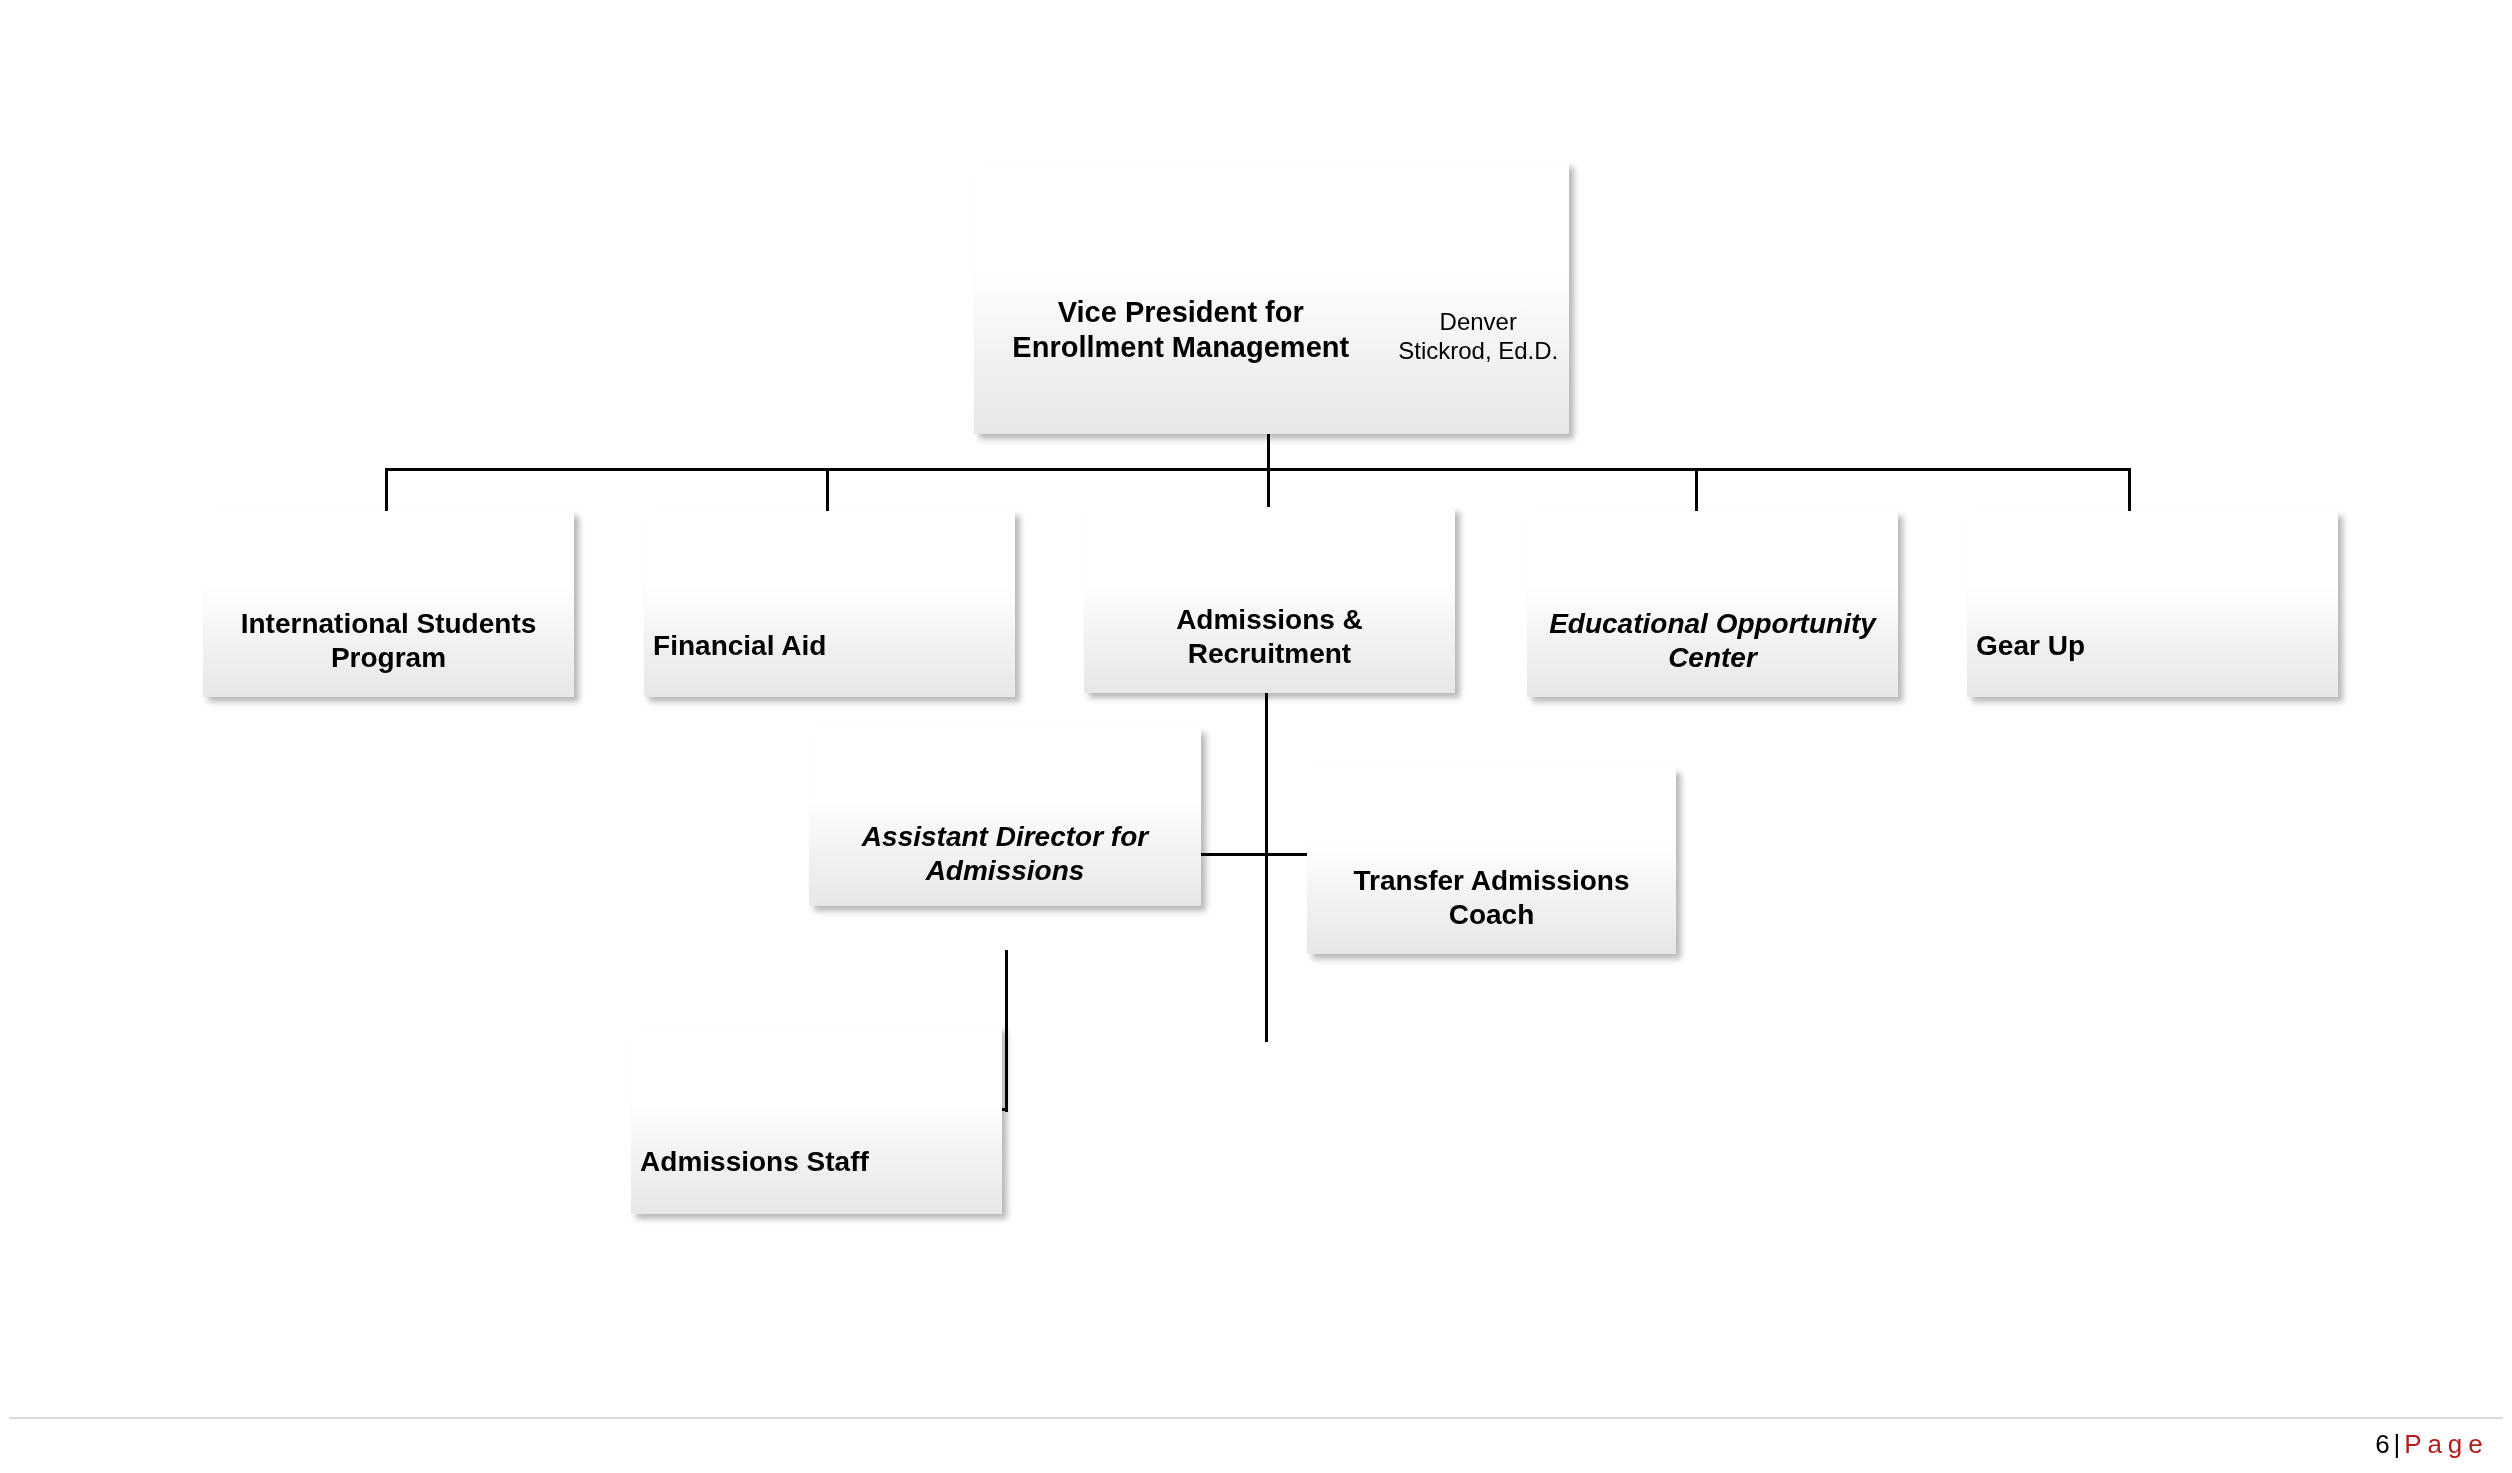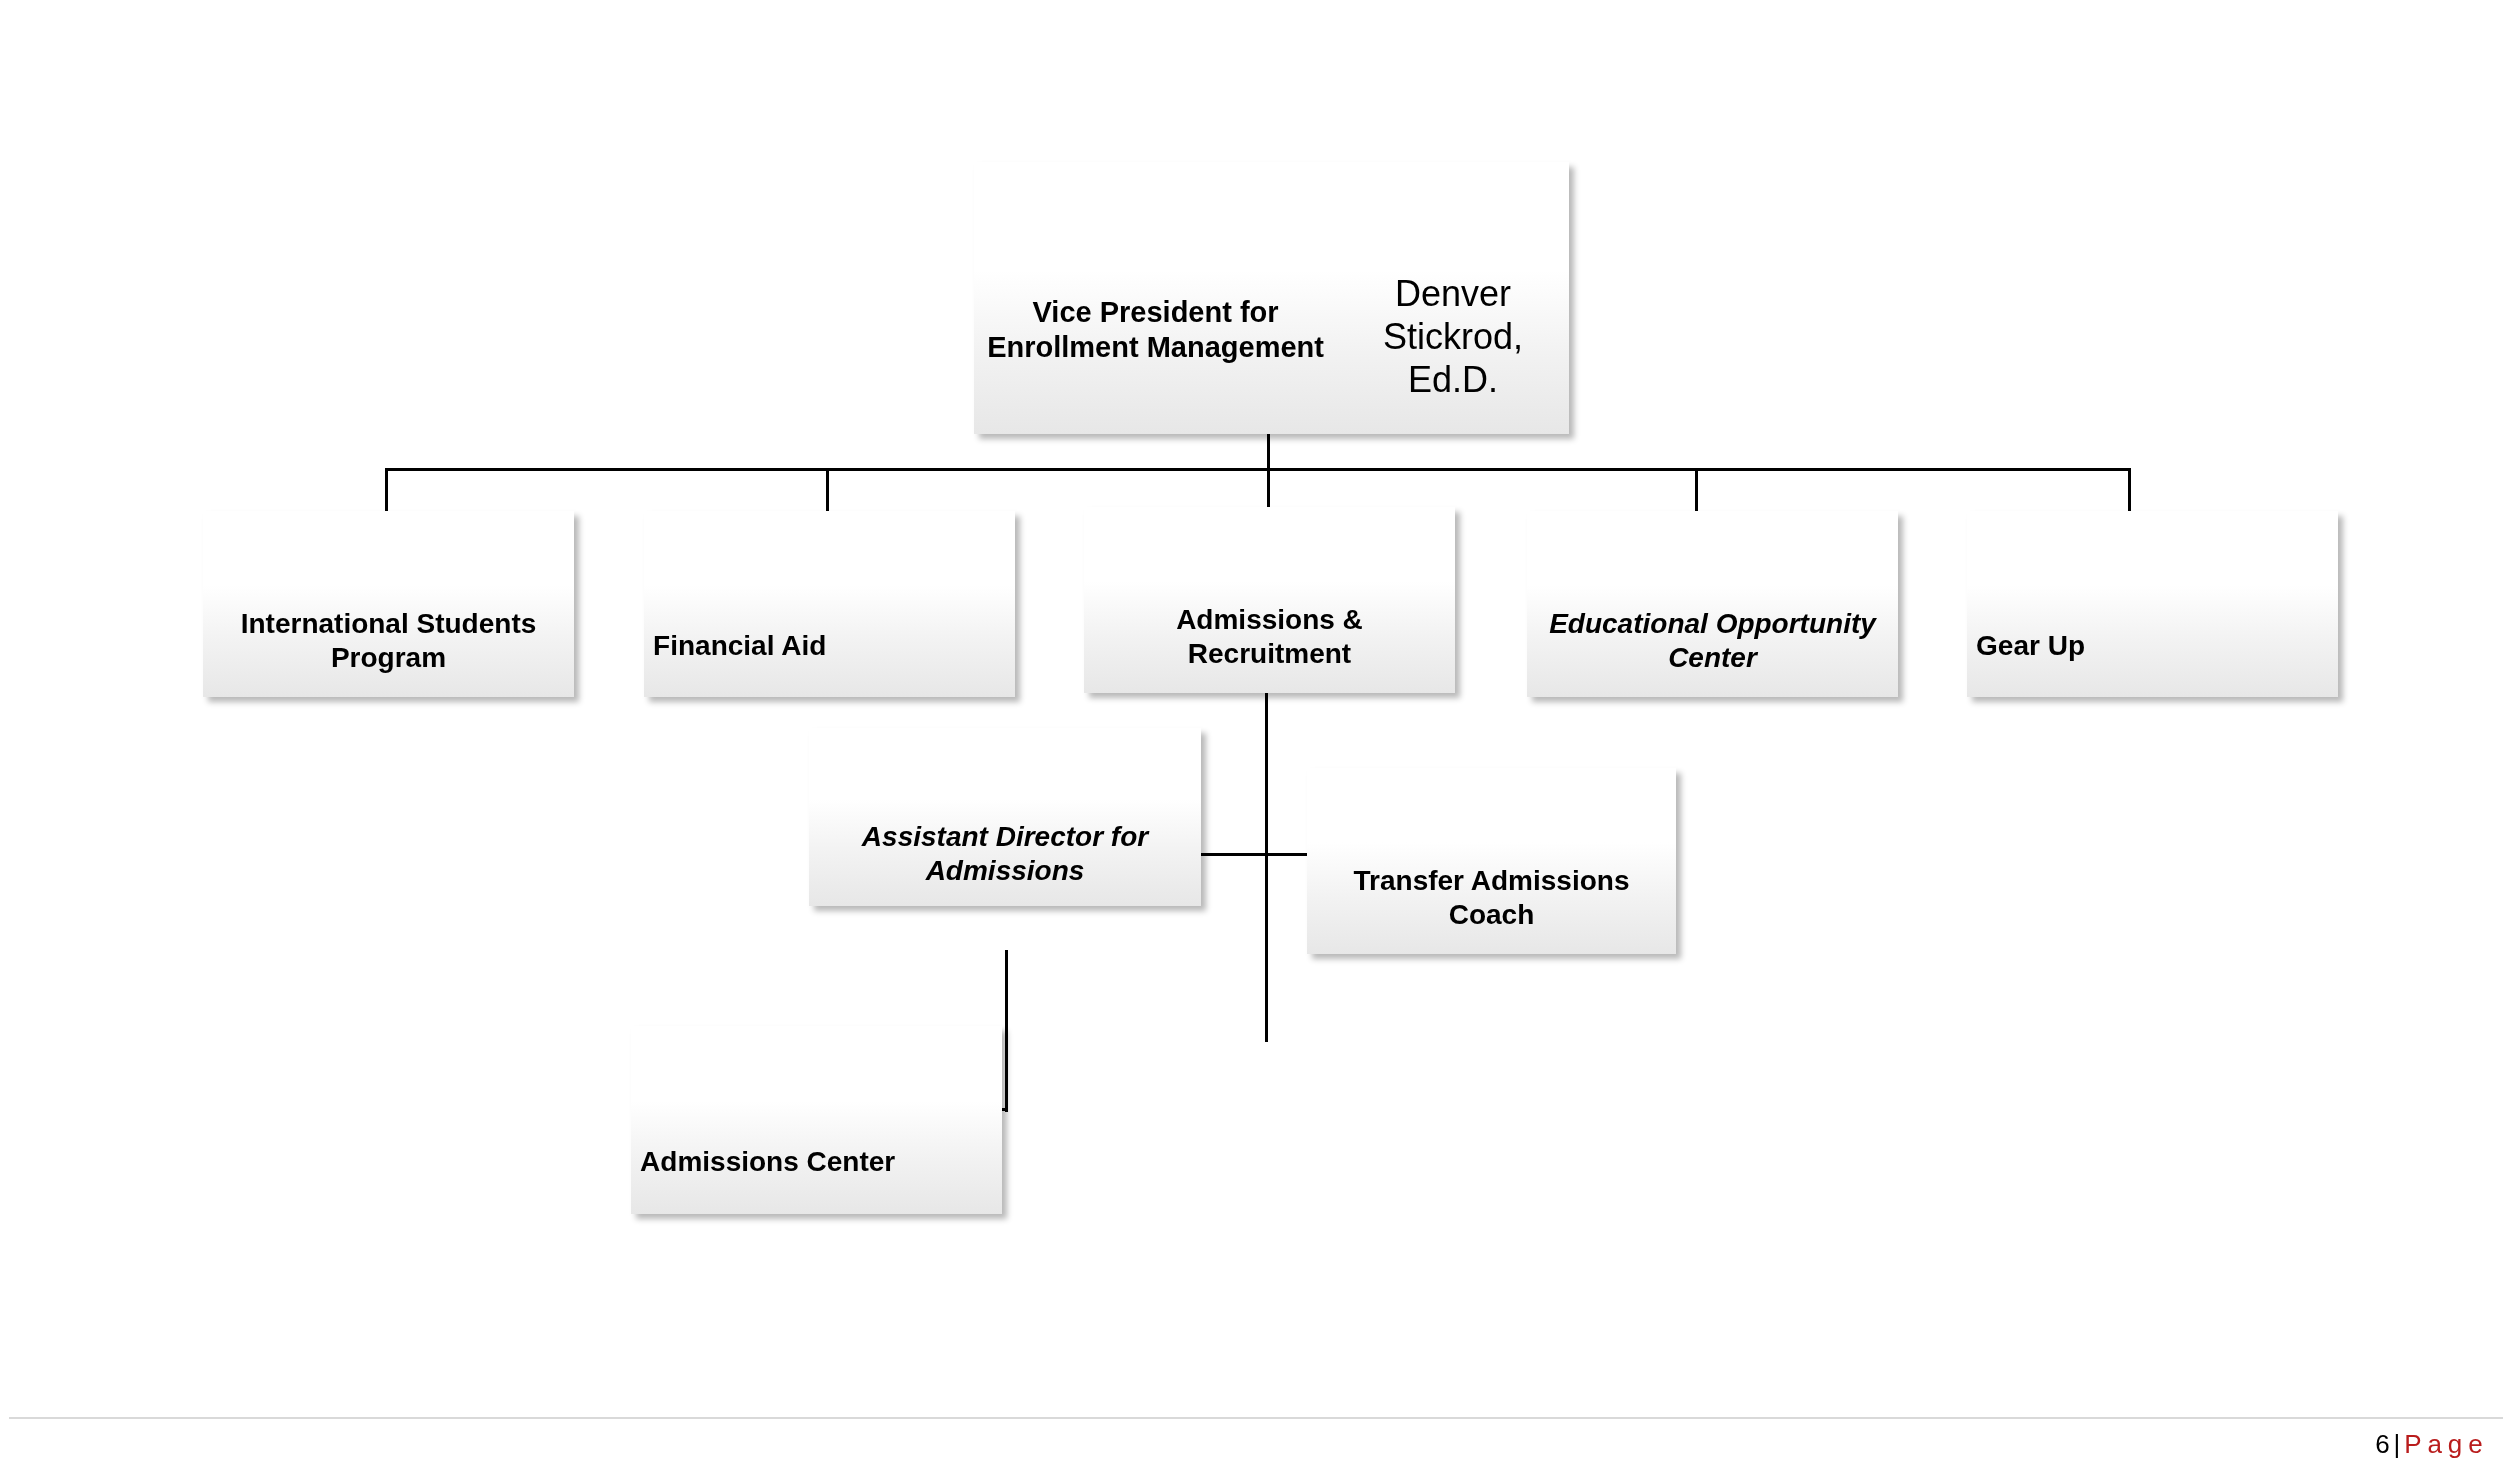--- a/index.html
+++ b/index.html
@@ -50,21 +50,21 @@
   }
 
   
   .node.root {
     justify-content: flex-start;
     padding-top: 63px;
   }
 
   
   .fs-root   { font-size: 29px; }
-  .fs-person { font-size: 36px; }
+  .fs-person { font-size: 24px; }
   .fs-node   { font-size: 28px; }
 
   
   .node.up-shift { justify-content: center; padding-top: 73px; }
   .node.up-shift-sm { justify-content: flex-start; padding-top: 84px; }
 
   
   .line {
     position: absolute;
     background: #000000;
@@ -149,21 +149,21 @@
 
   <div class="node up-shift" style="left:809px; top:728px; width:392px; height:178px;font-style:italic;">
     <div class="title fs-node">Assistant Director for Admissions</div>
   </div>
 
   <div class="node up-shift" style="left:1307px; top:768px; width:369px; height:186px;">
     <div class="title fs-node">Transfer Admissions Coach</div>
   </div>
 
   <div class="node up-shift-sm" style="left:631px; top:1026px; width:371px; height:188px;">
-    <div class="title fs-node">Admissions Center</div>
+    <div class="title fs-node">Admissions Staff</div>
   </div>
 
 
   <div id="footer-rule"></div>
   <div id="footer">
     <span class="pg-num">6</span><span class="pg-bar">|</span><span class="pg-word">Page</span>
   </div>
 
 </div>
 

